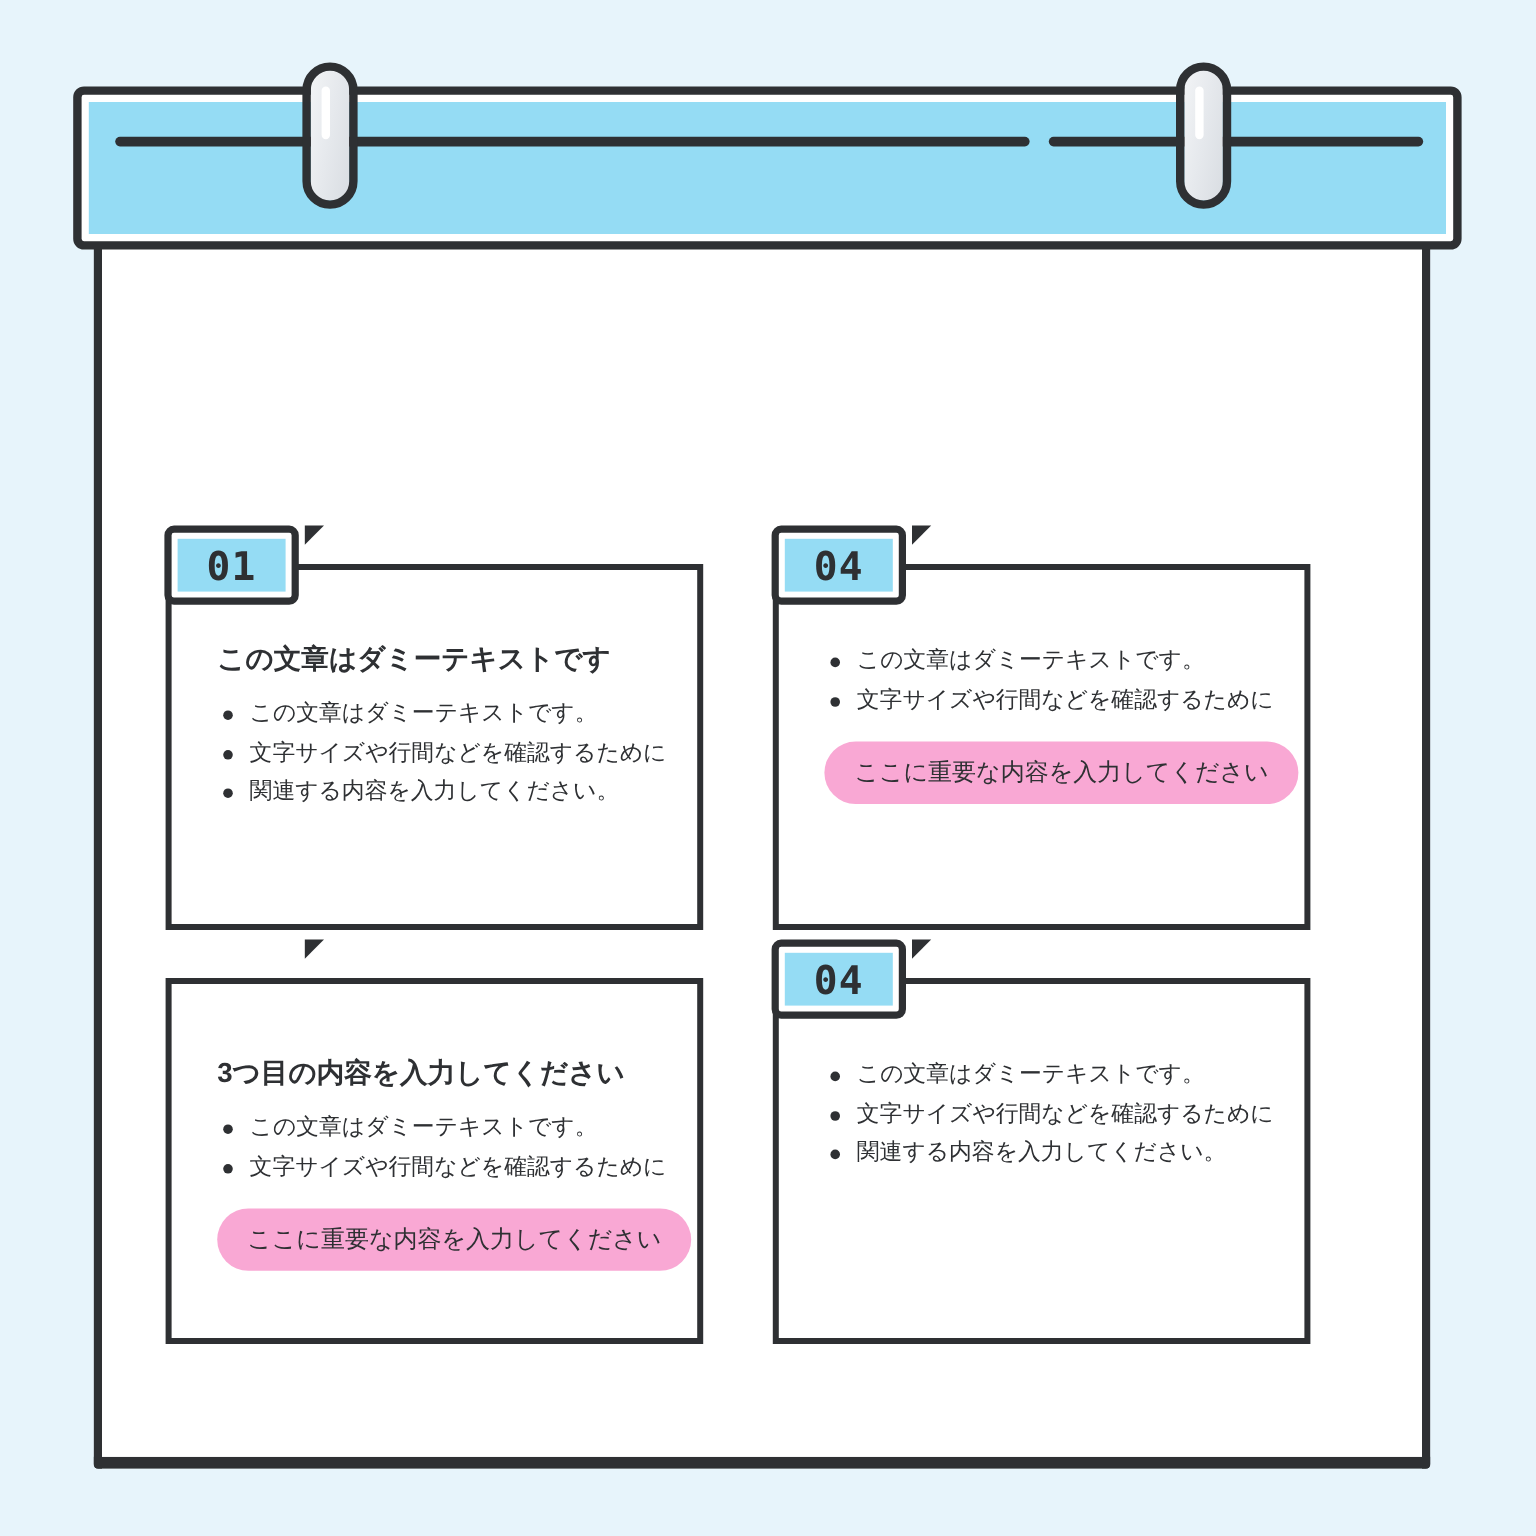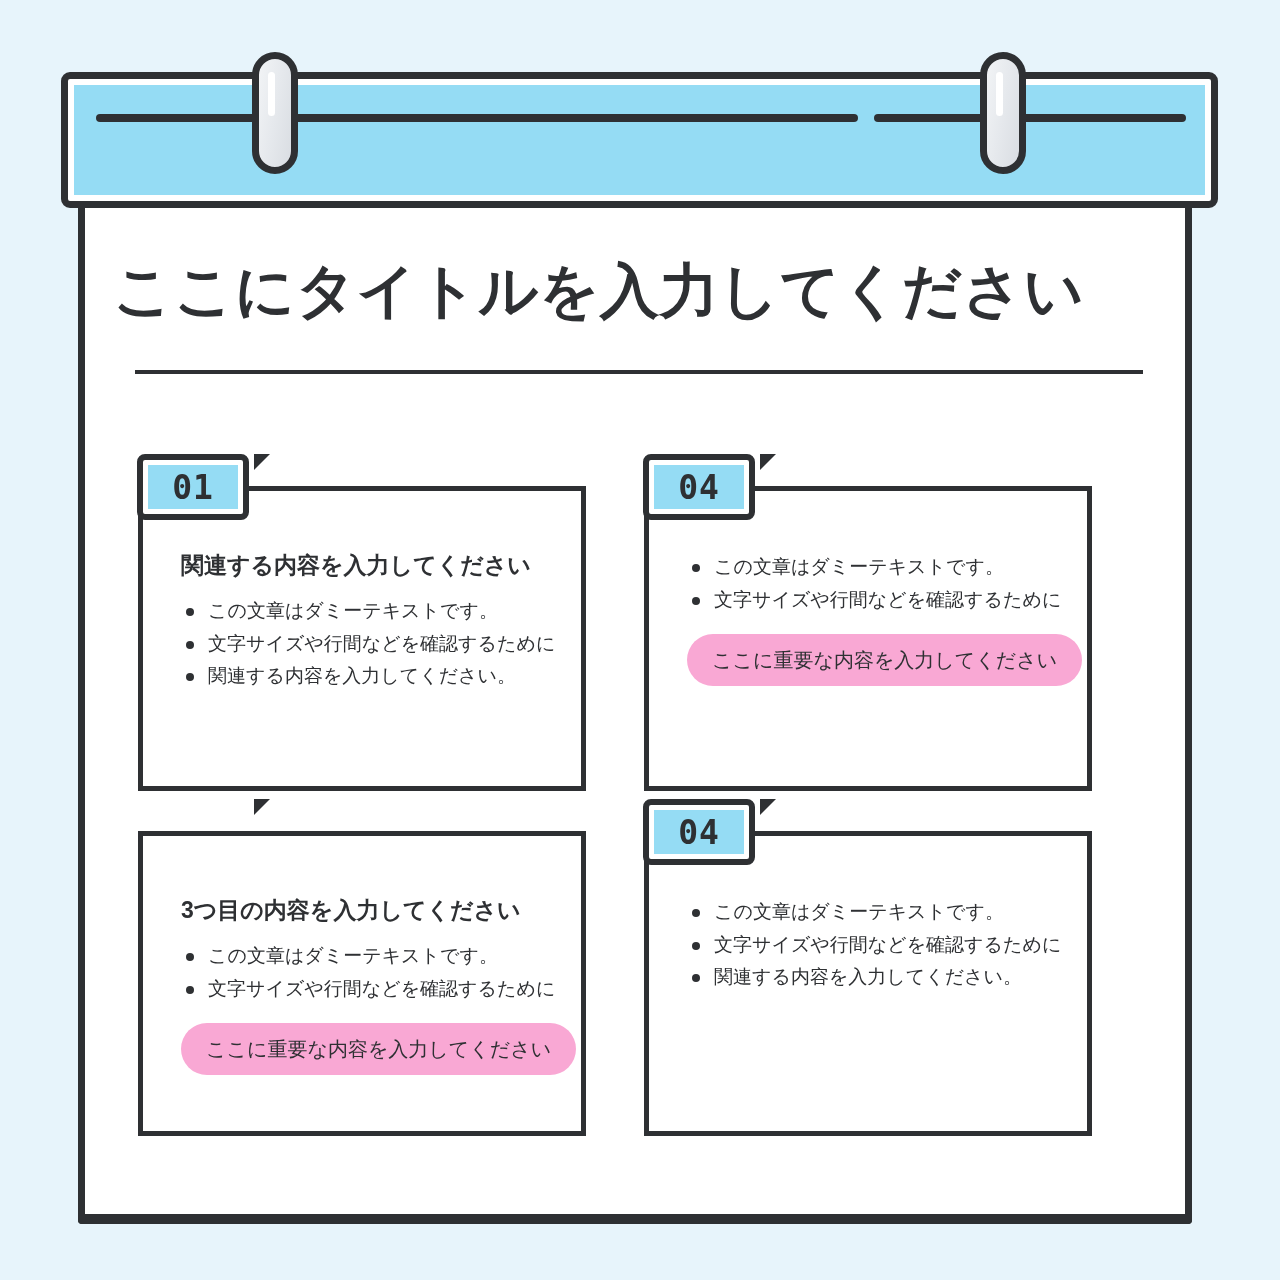--- a/index.html
+++ b/index.html
@@ -120,21 +120,21 @@
     margin-left: 22px;
     width: 1008px;
     height: 4px;
     background: #2e3033;
   }
 
   
   .grid {
     position: absolute;
     left: 138px;
-    top: 486px;
+    top: 470px;
     width: 1002px;
     display: grid;
     grid-template-columns: 448px 448px;
     grid-template-rows: 305px 305px;
     column-gap: 58px;
     row-gap: 40px;
   }
 
   .card {
     position: relative;
@@ -244,36 +244,32 @@
   <div class="rod rod-left"></div>
   <div class="rod rod-right"></div>
 
   <div class="clip clip-left">
     <div class="clip-gloss"></div>
   </div>
   <div class="clip clip-right">
     <div class="clip-gloss"></div>
   </div>
 
-  <div class="title-block">
-    <h1 class="page-title">ここにタイトルを入力してください</h1>
-    <div class="title-rule"></div>
-  </div>
 
   <div class="grid">
 
     <div class="card">
       <div class="card-tab">
         <div class="card-tab-inner">
           <span class="card-num">01</span>
         </div>
       </div>
       <div class="card-tab-notch"></div>
       <div class="card-body">
-        <p class="card-heading">関連する内容を入力してください</p>
+        <p class="card-heading">この文章はダミーテキストです</p>
         <ul class="card-list">
           <li>この文章はダミーテキストです。</li>
           <li>文字サイズや行間などを確認するために</li>
           <li>関連する内容を入力してください。</li>
         </ul>
       </div>
     </div>
 
     <div class="card">
       <div class="card-tab">

